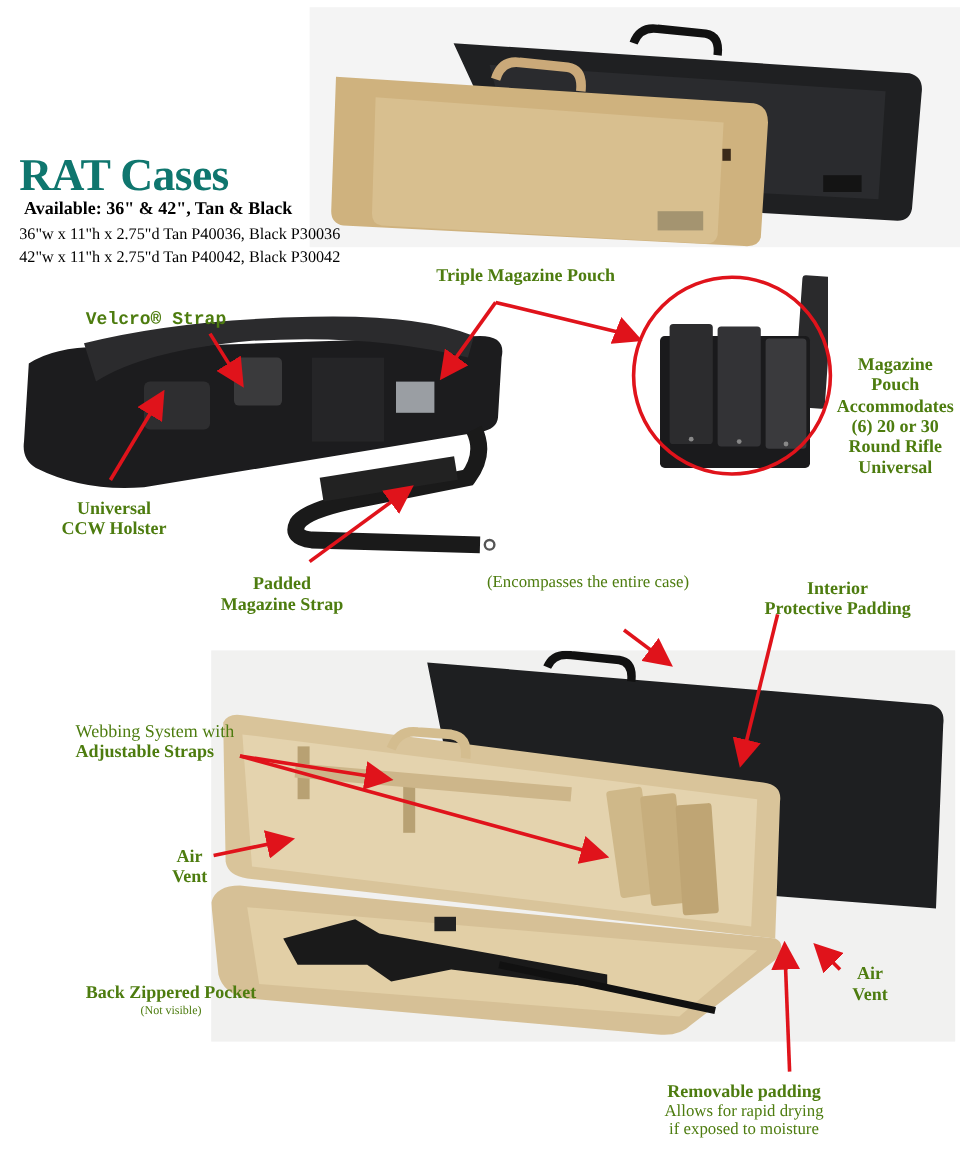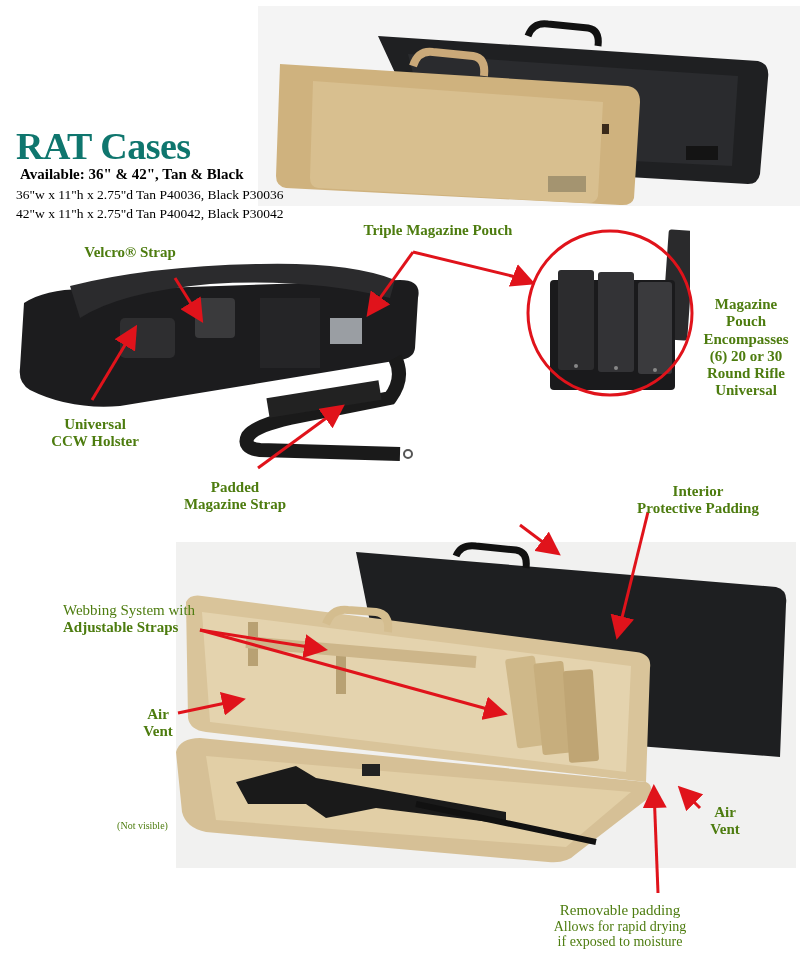--- a/index.html
+++ b/index.html
@@ -123,44 +123,45 @@
     <line x1="700" y1="808" x2="682" y2="790" marker-end="url(#ah)"></line>
 
     <line x1="658" y1="893" x2="654" y2="790" marker-end="url(#ah)"></line>
   </g>
 </svg>
 
 <div class="lbl" style="left:348px; top:222px; width:180px;">
   <span>Triple Magazine Pouch</span>
 </div>
 
-<div class="lbl" style="left:70px; top:244px; width:120px;">
+<div class="lbl" style="left:70px; top:259px; width:120px;font-family:Liberation Mono, monospace;">
   <span>Velcro® Strap</span>
 </div>
 
 <div class="lbl" style="left:40px; top:416px; width:110px;">
   <span class="sub" style="font-weight:bold">Universal</span>
   <span class="sub" style="font-weight:bold">CCW Holster</span>
 </div>
 
 <div class="lbl" style="left:170px; top:479px; width:130px;">
   <span class="sub" style="font-weight:bold">Padded</span>
   <span class="sub" style="font-weight:bold">Magazine Strap</span>
 </div>
 
 <div class="lbl" style="left:694px; top:296px; width:104px; line-height:1.15;">
   <span class="sub" style="font-weight:bold">Magazine</span>
   <span class="sub" style="font-weight:bold">Pouch</span>
-  <span class="sub" style="font-weight:bold">Encompasses</span>
+  <span class="sub" style="font-weight:bold">Accommodates</span>
   <span class="sub" style="font-weight:bold">(6) 20 or 30</span>
   <span class="sub" style="font-weight:bold">Round Rifle</span>
   <span class="sub" style="font-weight:bold">Universal</span>
 </div>
 
 <div class="lbl" style="left:390px; top:478px; width:200px;">
+  <span class="sub" style="font-size:14px">(Encompasses the entire case)</span>
 </div>
 
 <div class="lbl" style="left:618px; top:466px; width:160px;margin-top:17px;">
   <span class="sub" style="font-weight:bold">Interior</span>
   <span class="sub" style="font-weight:bold">Protective Padding</span>
 </div>
 
 <div class="lbl" style="left:63px; top:602px; width:160px; text-align:left;">
   <span class="sub" style="font-weight:normal">Webbing System with</span>
   <span class="sub" style="font-weight:bold">Adjustable Straps</span>
@@ -170,20 +171,21 @@
   <span class="sub" style="font-weight:bold">Air</span>
   <span class="sub" style="font-weight:bold">Vent</span>
 </div>
 
 <div class="lbl" style="left:700px; top:804px; width:50px;">
   <span class="sub" style="font-weight:bold">Air</span>
   <span class="sub" style="font-weight:bold">Vent</span>
 </div>
 
 <div class="lbl" style="left:50px; top:820px; width:185px;">
+  <span class="sub" style="font-weight:bold">Back Zippered Pocket</span>
   <span class="sub" style="font-size:10px">(Not visible)</span>
 </div>
 
 <div class="lbl" style="left:540px; top:902px; width:160px;">
-  <span class="sub" style="font-weight:normal">Removable padding</span>
+  <span class="sub" style="font-weight:bold">Removable padding</span>
   <span class="sub" style="font-size:14px">Allows for rapid drying</span>
   <span class="sub" style="font-size:14px">if exposed to moisture</span>
 </div>
 
 </body></html>

